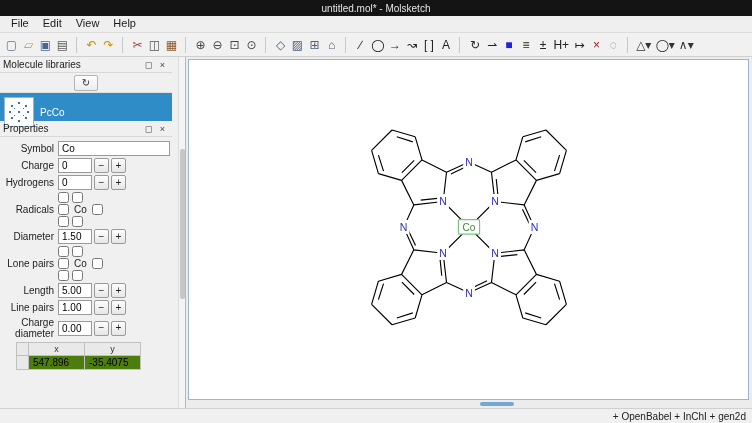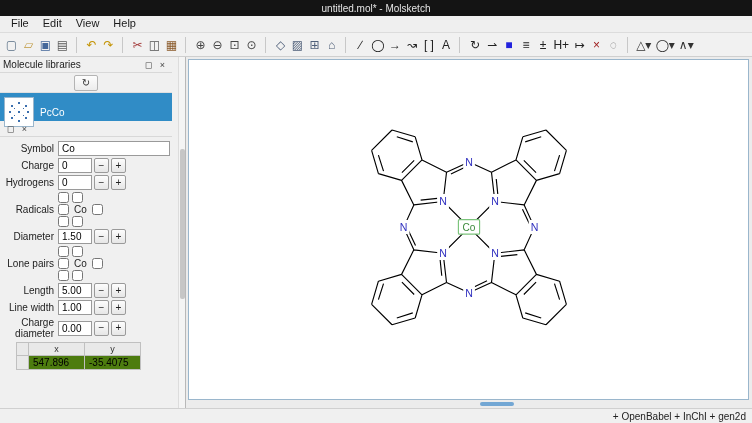--- a/index.html
+++ b/index.html
@@ -247,20 +247,21 @@
                 </g>
               </svg>
             </span>
             <span class="lib-label">PcCo</span>
           </div>
         </div>
       </div>
 
       <div class="dock">
         <div class="dock-header">
+          <span class="dock-title">Properties</span>
           <span class="dock-btn">◻</span>
           <span class="dock-btn">×</span>
         </div>
 
         <div class="props-form">
 
           <div class="prow">
             <label class="plabel">Symbol</label>
             <input class="pinput wide" value="Co" style="">
           </div>
@@ -325,21 +326,21 @@
           </div>
 
           <div class="prow">
             <label class="plabel">Length</label>
             <input class="pinput num" value="5.00" style="">
             <button class="spin">−</button>
             <button class="spin">+</button>
           </div>
 
           <div class="prow">
-            <label class="plabel">Line width</label>
+            <label class="plabel">Line pairs</label>
             <input class="pinput num" value="1.00" style="">
             <button class="spin">−</button>
             <button class="spin">+</button>
           </div>
 
           <div class="prow">
             <label class="plabel">Charge diameter</label>
             <input class="pinput num" value="0.00" style="">
             <button class="spin">−</button>
             <button class="spin">+</button>

